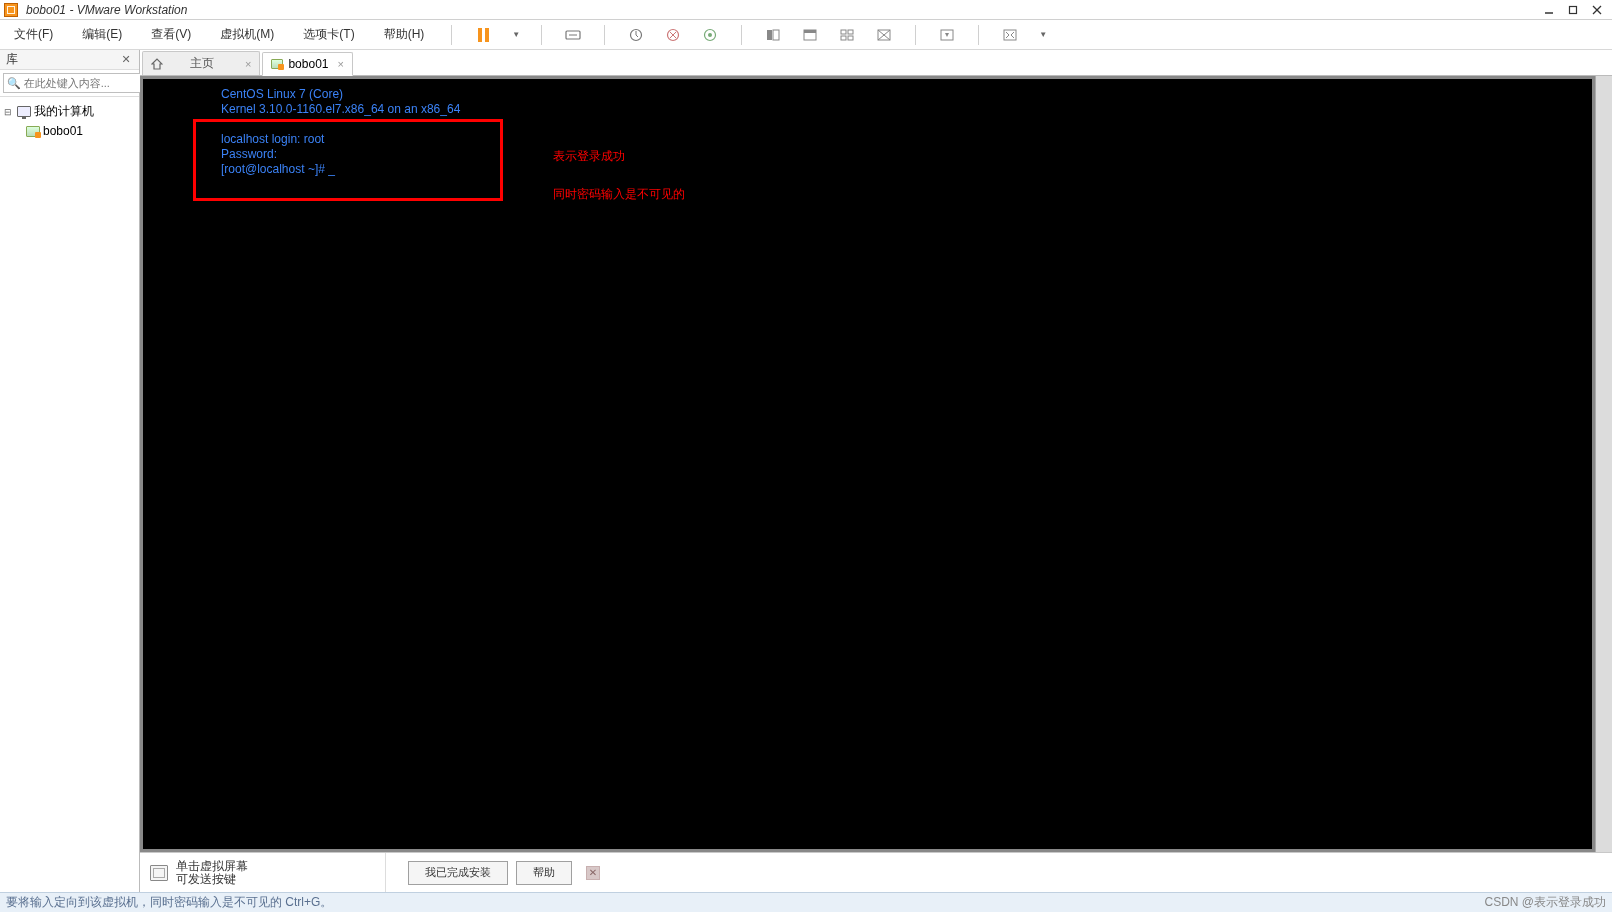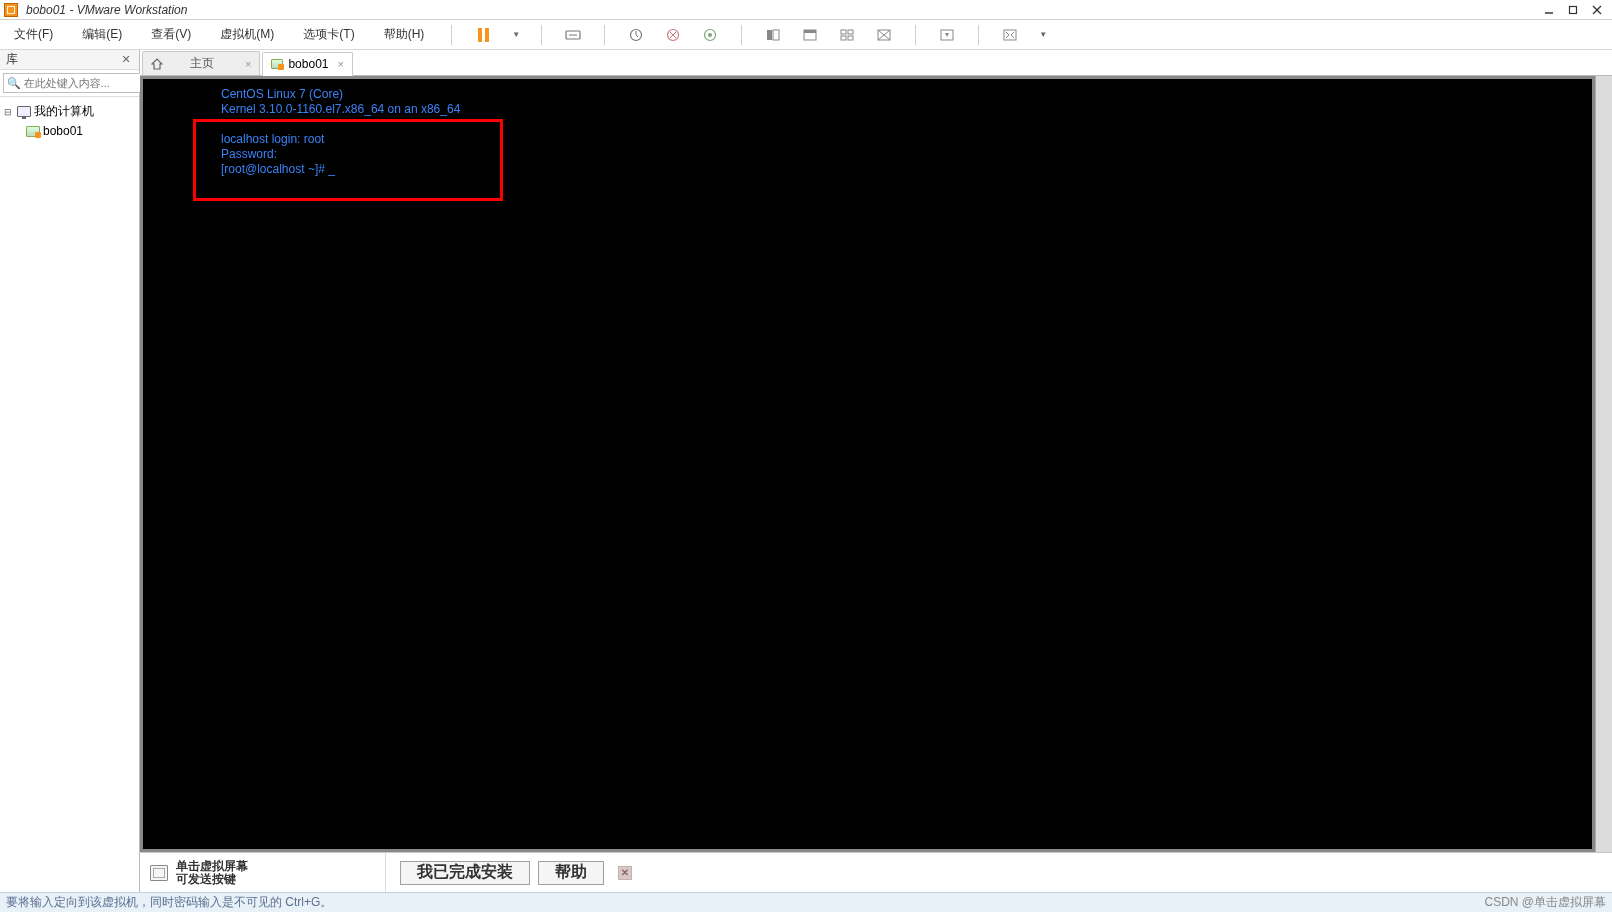--- a/index.html
+++ b/index.html
@@ -55,28 +55,28 @@
     .home-icon{color:#666;}
     
     .console-wrap{ flex:1; background:#888; display:flex; position:relative;}
     .console-black{ margin:3px; flex:1; background:#000; position:relative; overflow:hidden;}
     .console-text{position:absolute; left:78px; top:8px; font-family:"Courier New",monospace; font-size:13px; line-height:15px; color:#3b82f6; white-space:pre;}
     .red-box{position:absolute; left:50px; top:40px; width:310px; height:82px; border:3px solid #ff0000;}
     .annotation{position:absolute; left:410px; top:58px; font-family:"Microsoft YaHei"; font-size:24px; line-height:38px; color:#ff0000; font-weight:400;}
     .vscroll{width:17px; background:#dcdcdc; border-left:1px solid #aaa;}
     
     
-    .hint-bar{ height:40px; background:#fff; border-top:1px solid #c8c8c8; display:flex; align-items:center; padding:0 10px; gap:14px;font-weight:bold;}
+    .hint-bar{ height:40px; background:#fff; border-top:1px solid #c8c8c8; display:flex; align-items:center; padding:0 10px; gap:22px;}
     .hint-icon{width:18px; height:16px; border:1px solid #888; border-radius:1px; background:#f5f5f5; position:relative;}
     .hint-icon::after{content:""; position:absolute; inset:2px; border:1px solid #aaa;}
     .hint-left{ display:flex; align-items:center; gap:8px; width:236px; border-right:1px solid #ddd; height:100%;}
     .hint-left-text{ font-size:11px; line-height:13px; color:#333;}
     .hint-main{ flex:1; color:#333; font-size:12px; padding-left:10px;}
     .hint-buttons{display:flex; gap:8px; align-items:center;}
-    .hint-btn{ height:24px; padding:0 16px; border:1px solid #a0a0a0; background:#f5f5f5; display:flex; align-items:center; justify-content:center; font-size:16px; color:#333;}
+    .hint-btn{ height:24px; padding:0 16px; border:1px solid #a0a0a0; background:#f5f5f5; display:flex; align-items:center; justify-content:center; font-size:11px; color:#333;}
     .hint-x{width:14px; height:14px; border:1px solid #c8b0b0; background:#d8c8c8; color:#866; font-size:10px; display:flex; align-items:center; justify-content:center; margin-left:6px;}
     
     
     .status-bar{ height:20px; background:#e8f0f8; border-top:1px solid #c0d0e0; display:flex; align-items:center; padding:0 6px; color:#5a7090; font-size:11px;}
     .status-right{margin-left:auto; color:#888;}
     
     
     svg{display:block;}
   </style>
 </head>
@@ -242,20 +242,24 @@
 
     <div class="console-wrap">
       <div class="console-black">
         <div class="console-text"><span>CentOS Linux 7 (Core)</span>
 <span>Kernel 3.10.0-1160.el7.x86_64 on an x86_64</span>
 <span></span>
 <span>localhost login: root</span>
 <span>Password:</span>
 <span>[root@localhost ~]# _</span></div>
         <div class="red-box"></div>
+        <div class="annotation">
+          <div>表示登录成功</div>
+          <div>同时密码输入是不可见的</div>
+        </div>
       </div>
       <div class="vscroll"></div>
     </div>
 
     <div class="hint-bar">
       <div class="hint-left">
         <div class="hint-icon"></div>
         <div class="hint-left-text">
           <div>单击虚拟屏幕</div>
           <div>可发送按键</div>
@@ -265,14 +269,14 @@
         <div class="hint-btn">我已完成安装</div>
         <div class="hint-btn">帮助</div>
         <div class="hint-x">✕</div>
       </div>
     </div>
   </div>
 </div>
 
 <div class="status-bar">
   <span>要将输入定向到该虚拟机，同时密码输入是不可见的 Ctrl+G。</span>
-  <span class="status-right">CSDN @单击虚拟屏幕</span>
+  <span class="status-right">CSDN @表示登录成功</span>
 </div>
 
 </body></html>

